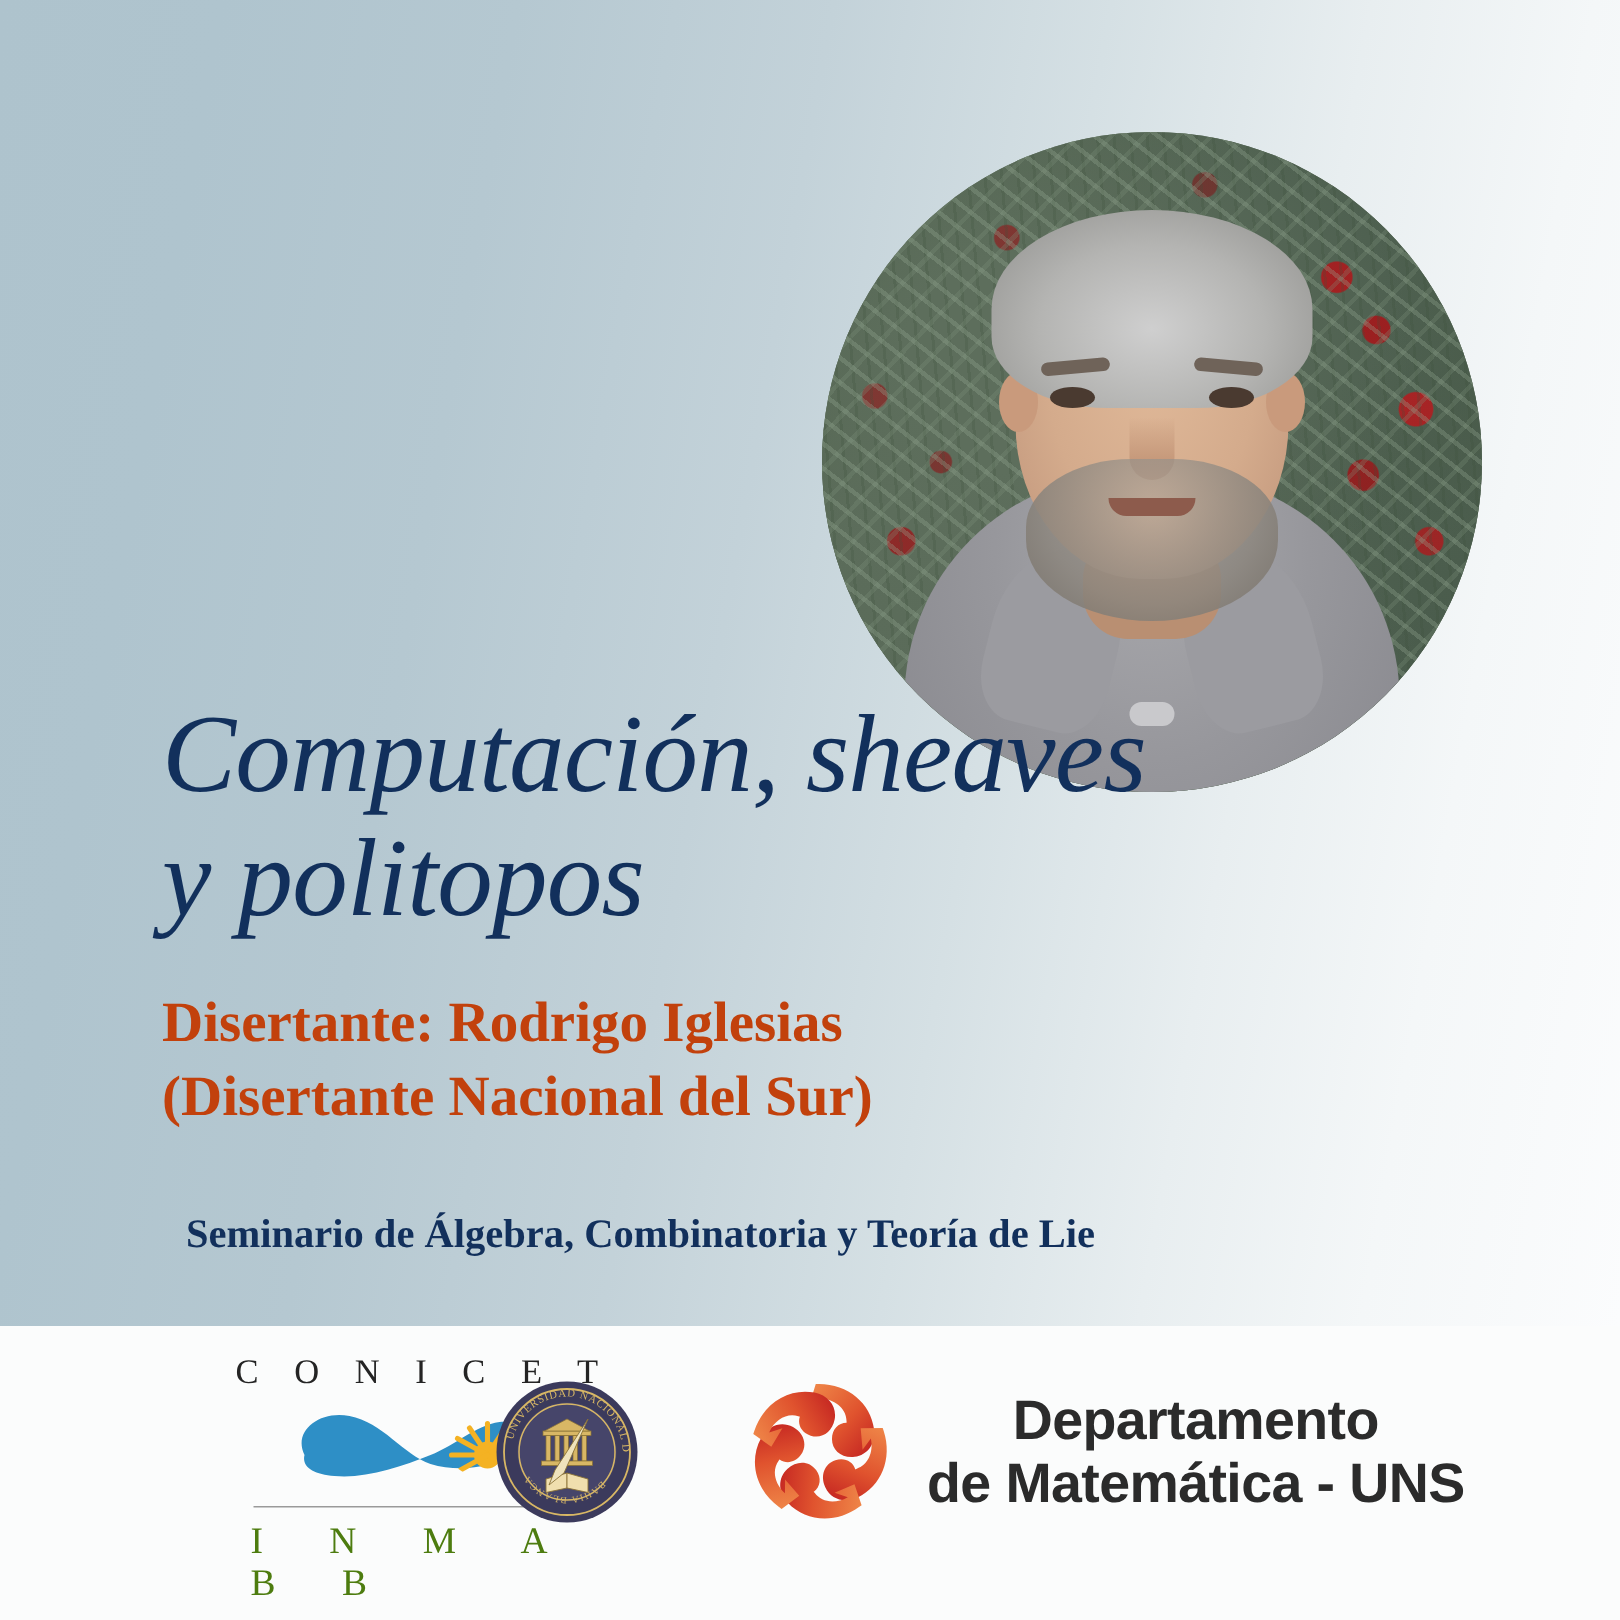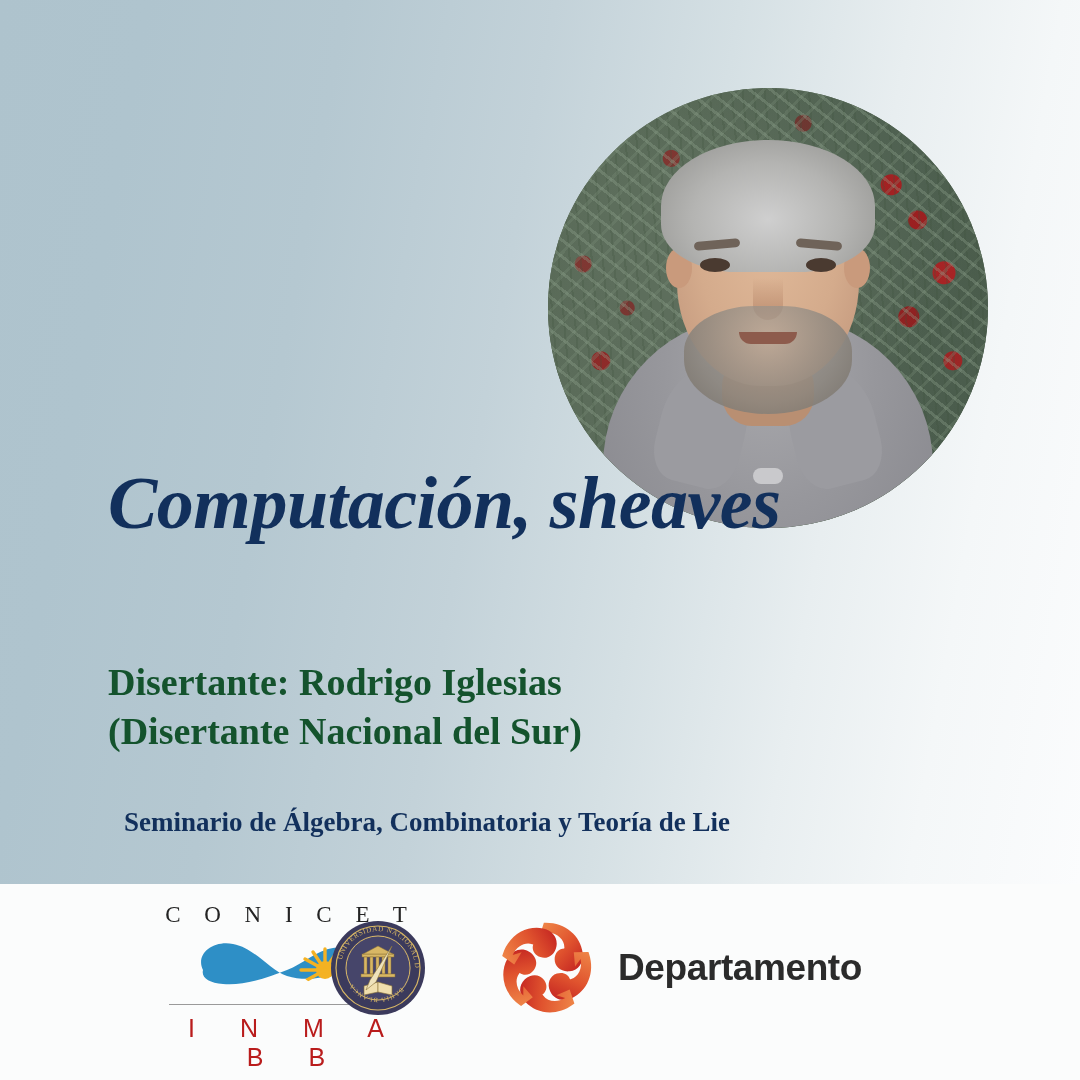--- a/index.html
+++ b/index.html
@@ -199,37 +199,37 @@
 
   
   .title {
     position: absolute;
     left: 108px;
     top: 462px;
     width: 780px;
     margin: 0;
     font-family: "Liberation Serif", "DejaVu Serif", serif;
     font-style: italic;
-    font-weight: bold;
+    font-weight: normal;
     font-size: 74px;
     line-height: 1.12;
     letter-spacing: -0.5px;
     color: #12305c;
   }
   .speaker {
     position: absolute;
     left: 108px;
     top: 658px;
     width: 760px;
     margin: 0;
     font-family: "Liberation Serif", "DejaVu Serif", serif;
     font-weight: bold;
     font-size: 38px;
     line-height: 1.28;
-    color: #14532d;
+    color: #c2410c;
   }
   .seminar {
     position: absolute;
     left: 108px;
     top: 789px;
     width: 860px;
     margin: 16px;
     font-family: "Liberation Serif", "DejaVu Serif", serif;
     font-weight: bold;
     font-size: 27px;
@@ -245,42 +245,41 @@
     width: 1080px;
     height: 196px;
   }
 
   
   .conicet-block {
     position: absolute;
     left: 148px;
     top: 18px;
     width: 276px;
-    text-align: center;
   }
   .conicet-word {
     font-family: "Liberation Serif", "DejaVu Serif", serif;
     font-size: 23px;
     letter-spacing: 9px;
     color: #242424;
     padding-left: 9px;
   }
   .conicet-mark { display: block; margin: 4px auto 0; }
   .conicet-rule {
     width: 234px;
     height: 1px;
     background: #9a9a9a;
     margin: 8px auto 0;
   }
   .inmabb-word {
     margin-top: 9px;
-    font-family: Liberation Sans, sans-serif;
+    font-family: Liberation Serif, serif;
     font-size: 25px;
     letter-spacing: 19px;
-    color: #b91c1c;
+    color: #4d7c0f;
     padding-left: 19px;
   }
 
   
   .uns-seal {
     position: absolute;
     left: 330px;
     top: 36px;
   }
 
@@ -325,21 +324,21 @@
     <div class="hair"></div>
     <div class="brow-l"></div>
     <div class="brow-r"></div>
     <div class="eye-l"></div>
     <div class="eye-r"></div>
     <div class="nose"></div>
     <div class="beard"></div>
     <div class="mouth"></div>
   </div>
 
-  <h1 class="title"><span>Computación, sheaves</span><br></h1>
+  <h1 class="title"><span>Computación, sheaves</span><br><span>y politopos</span></h1>
 
   <p class="speaker"><span>Disertante: Rodrigo Iglesias</span><br><span>(Disertante Nacional del Sur)</span></p>
 
   <p class="seminar">Seminario de Álgebra, Combinatoria y Teoría de Lie</p>
 
   <div class="footer-logos">
 
     <div class="conicet-block">
       <div class="conicet-word">C O N I C E T</div>
 
@@ -433,17 +432,18 @@
         <g>
           <use href="#petal" transform="rotate(0 50 50)"></use>
           <use href="#petal" transform="rotate(72 50 50)"></use>
           <use href="#petal" transform="rotate(144 50 50)"></use>
           <use href="#petal" transform="rotate(216 50 50)"></use>
           <use href="#petal" transform="rotate(288 50 50)"></use>
         </g>
       </svg>
       <div class="depto-text">
         <div>Departamento</div>
+        <div>de Matemática - UNS</div>
       </div>
     </div>
 
   </div>
 </div>
 
 </body></html>

